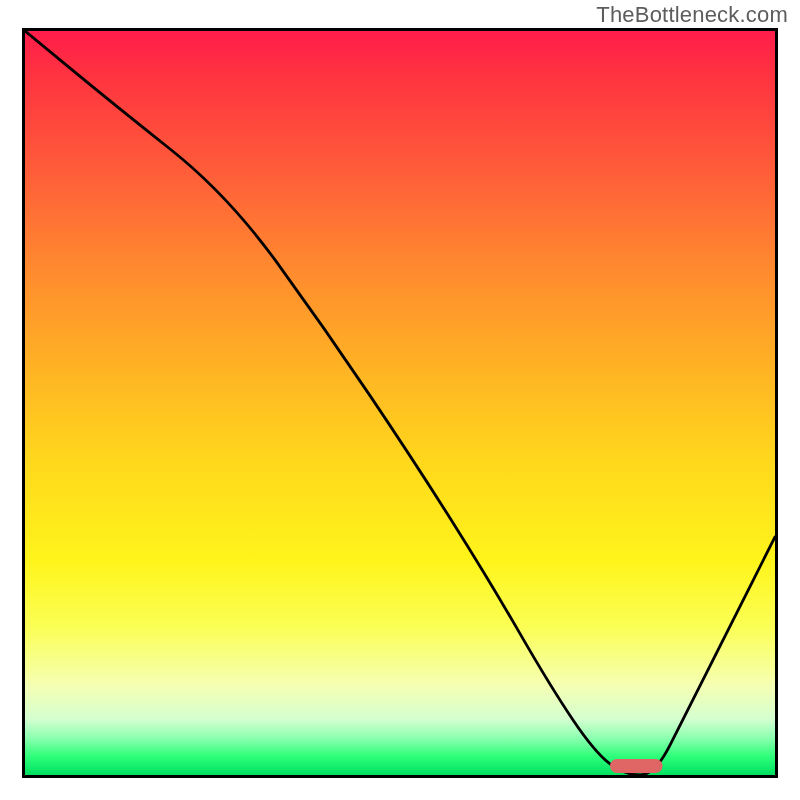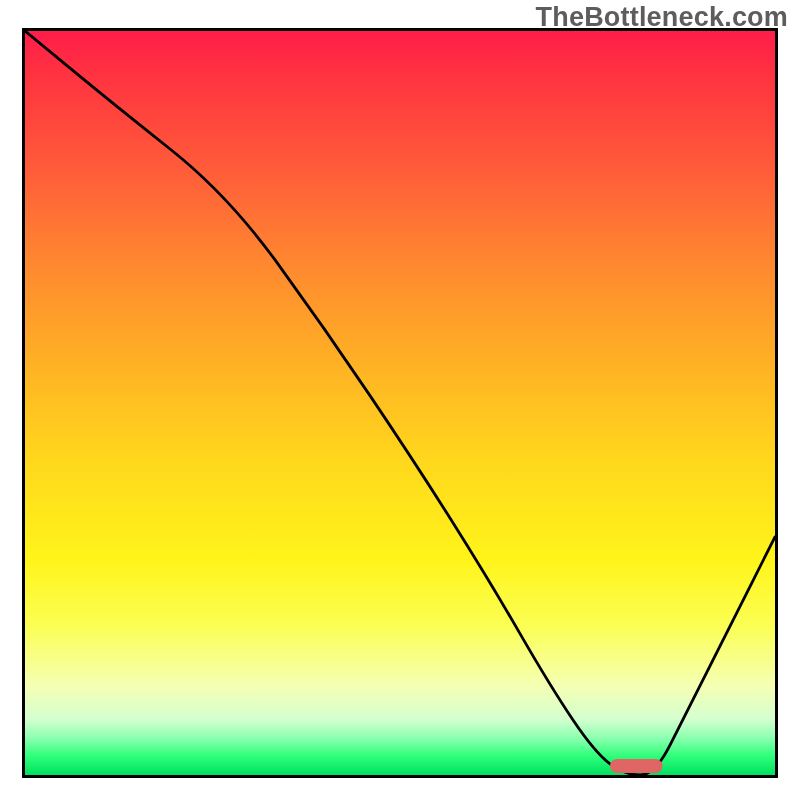--- a/index.html
+++ b/index.html
@@ -13,22 +13,22 @@
   }
   .frame {
     position: relative;
     width: 800px;
     height: 800px;
   }
   .watermark {
     position: absolute;
     top: 2px;
     right: 12px;
-    font-size: 27px;
-    font-weight: 700;
+    font-size: 22px;
+    font-weight: 400;
     color: #5d5d5d;
     letter-spacing: 0.2px;
   }
   .plot-box {
     position: absolute;
     left: 22px;
     top: 28px;
     width: 756px;
     height: 750px;
     border: 3px solid #000;

